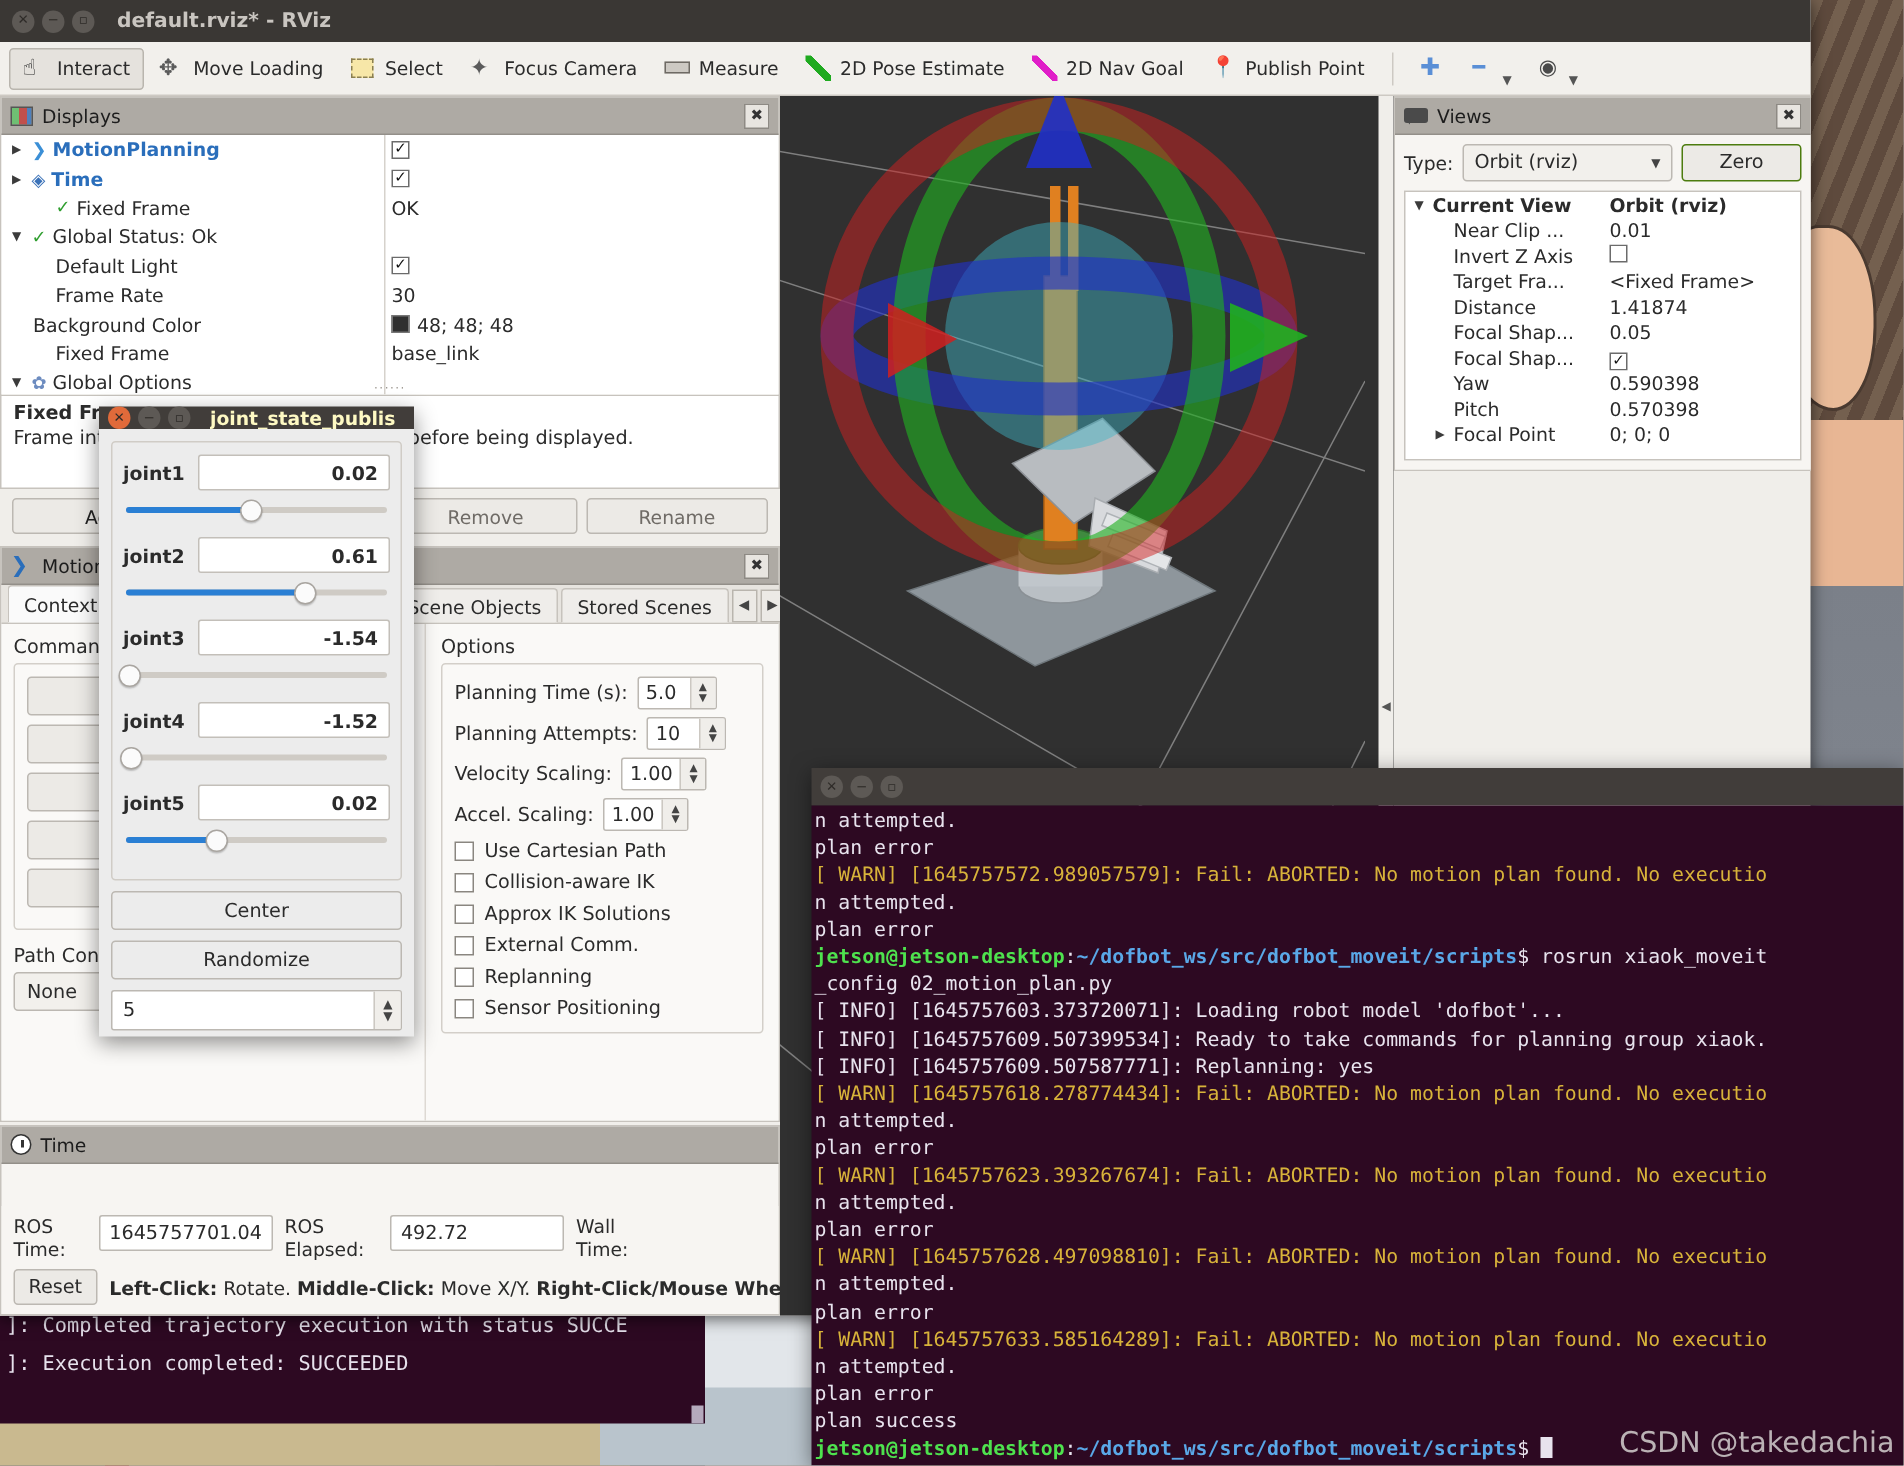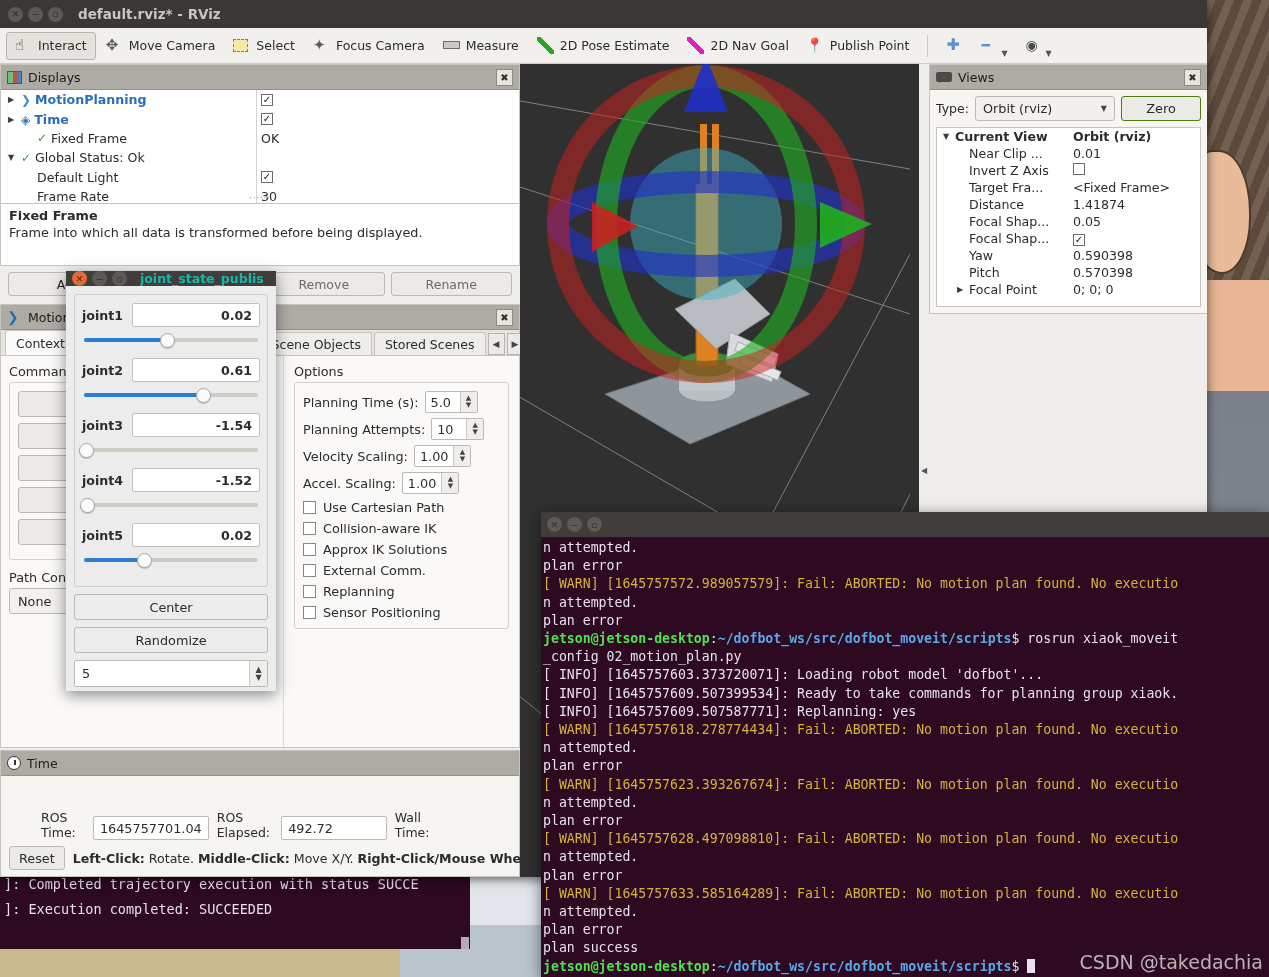--- a/index.html
+++ b/index.html
@@ -99,21 +99,21 @@
      border:1px solid #555;}
   .ico-views{width:16px;height:10px;background:#4a4a4a;border-radius:2px;position:relative;}
   .ico-views:after{content:"";position:absolute;left:-4px;top:3px;border:4px solid transparent;border-right-color:#4a4a4a;}
   .ico-clock{width:14px;height:14px;border:1.6px solid #333;border-radius:50%;position:relative;background:#fff;}
   .ico-clock:after{content:"";position:absolute;left:6px;top:2.5px;width:1.6px;height:5px;background:#333;}
 
   
   #left-col{width:520px;display:flex;flex-direction:column;flex:0 0 auto;}
 
   
-  #displays-panel{height:140px;}
+  #displays-panel{height:200px;}
   .tree{flex:1 1 auto;background:#ffffff;overflow:hidden;position:relative;}
   .trow{display:flex;height:19.4px;align-items:center;font-size:12.6px;}
   .tcell-l{width:255px;display:flex;align-items:center;gap:4px;padding-left:4px;overflow:hidden;white-space:nowrap;}
   .tcell-r{flex:1;padding-left:5px;display:flex;align-items:center;gap:5px;white-space:nowrap;overflow:hidden;}
   .tree .vsplit{position:absolute;left:255px;top:0;bottom:0;width:1px;background:#d6d2cc;}
   .tw{width:12px;text-align:center;font-size:8px;color:#3b3b3b;flex:0 0 12px;}
   .gear:before{content:"✿";color:#6d8cc0;font-size:12px;}
   .check-g{color:#2f9e2f;font-weight:bold;font-size:12px;}
   .grid-i:before{content:"◈";color:#3b72b8;font-size:12px;}
   .mp-i:before{content:"❯";color:#3b8fd6;font-size:12px;font-weight:bold;}
@@ -168,21 +168,21 @@
   .spin .sv{padding:0 5px;display:flex;align-items:center;font-size:12.8px;min-width:34px;text-align:center;}
   .spin .sb{width:17px;border-left:1px solid #ccc8c2;background:#f0eeea;
       display:flex;flex-direction:column;align-items:center;justify-content:center;line-height:7px;
       font-size:7px;color:#444;}
   .chkrow{display:flex;align-items:center;gap:7px;margin-top:6px;font-size:12.8px;}
   .chk{width:13px;height:13px;border:1px solid #8a8680;background:#fff;}
 
   
   #time-panel{flex:0 0 auto;margin-top:2px;gap:28px;}
   .time-body{background:#f7f5f2;padding:6px 8px;}
-  .trow2{display:flex;align-items:flex-end;gap:8px;margin-left:32px;}
+  .trow2{display:flex;align-items:flex-start;gap:8px;}
   .tfield{height:24px;background:#fff;border:1px solid #bcb8b2;border-radius:2px;
       display:flex;align-items:center;padding:0 6px;font-size:12.8px;}
   .tipline{display:flex;align-items:center;gap:8px;margin-top:6px;font-size:12.6px;white-space:nowrap;}
   .rbtn{height:24px;padding:0 9px;background:#eceae6;border:1px solid #bcb8b2;
      border-radius:3px;display:flex;align-items:center;font-size:12.8px;}
 
   
   #view3d{flex:1 1 auto;position:relative;background:#303030;overflow:hidden;min-width:0;}
   .grid-svg{position:absolute;inset:0;}
   .vsplit-handle{position:absolute;right:0;top:0;bottom:0;width:10px;background:#f0eeea;
@@ -202,21 +202,21 @@
   .vcell-r{flex:1;padding-left:3px;white-space:nowrap;overflow:hidden;}
   .bold{font-weight:bold;}
 
   
   #jsp{
     position:absolute; left:66px; top:271px; width:210px; height:420px;
     background:#ececec; box-shadow:0 4px 14px rgba(0,0,0,.45);
     display:flex; flex-direction:column; z-index:40;
   }
   #jsp .jtb{height:25px;background:#413d3a;display:flex;align-items:center;padding:0 6px;}
-  #jsp .jtb .ttl{color:#14b8a6;font-size:12.5px;font-weight:bold;margin-left:8px;white-space:nowrap;overflow:hidden;}
+  #jsp .jtb .ttl{color:#fef9c3;font-size:12.5px;font-weight:bold;margin-left:8px;white-space:nowrap;overflow:hidden;}
   #jsp .wb.close{background:#e06a3a;}
   .jsp-body{flex:1;padding:8px;display:flex;flex-direction:column;}
   .jsp-grp{border:1px solid #d0ccc6;border-radius:3px;padding:8px 7px;background:#ececec;}
   .jrow{display:flex;align-items:center;gap:6px;margin-bottom:4px;}
   .jlbl{font-size:12.6px;font-weight:bold;width:44px;}
   .jval{flex:1;height:24px;background:#fff;border:1px solid #c3bfb9;border-radius:2px;
      display:flex;align-items:center;justify-content:flex-end;padding-right:7px;
      font-size:12.6px;font-weight:bold;}
   .slider{height:18px;position:relative;margin-bottom:9px;}
   .strack{position:absolute;left:2px;right:2px;top:7px;height:4px;background:#cfcbc5;border-radius:2px;}
@@ -333,21 +333,21 @@
     <span class="ttl">default.rviz* - RViz</span>
   </div>
 
   <div class="toolbar">
     <div class="tbtn active">
       <span class="tico ic-hand"></span>
       <span>Interact</span>
     </div>
     <div class="tbtn">
       <span class="tico ic-move"></span>
-      <span>Move Camera</span>
+      <span>Move Loading</span>
     </div>
     <div class="tbtn">
       <span class="tico">
           <span class="ic-select" style="display:block;margin-top:2px;"></span>
         </span>
       <span>Select</span>
     </div>
     <div class="tbtn">
       <span class="tico ic-focus"></span>
       <span>Focus Camera</span>

